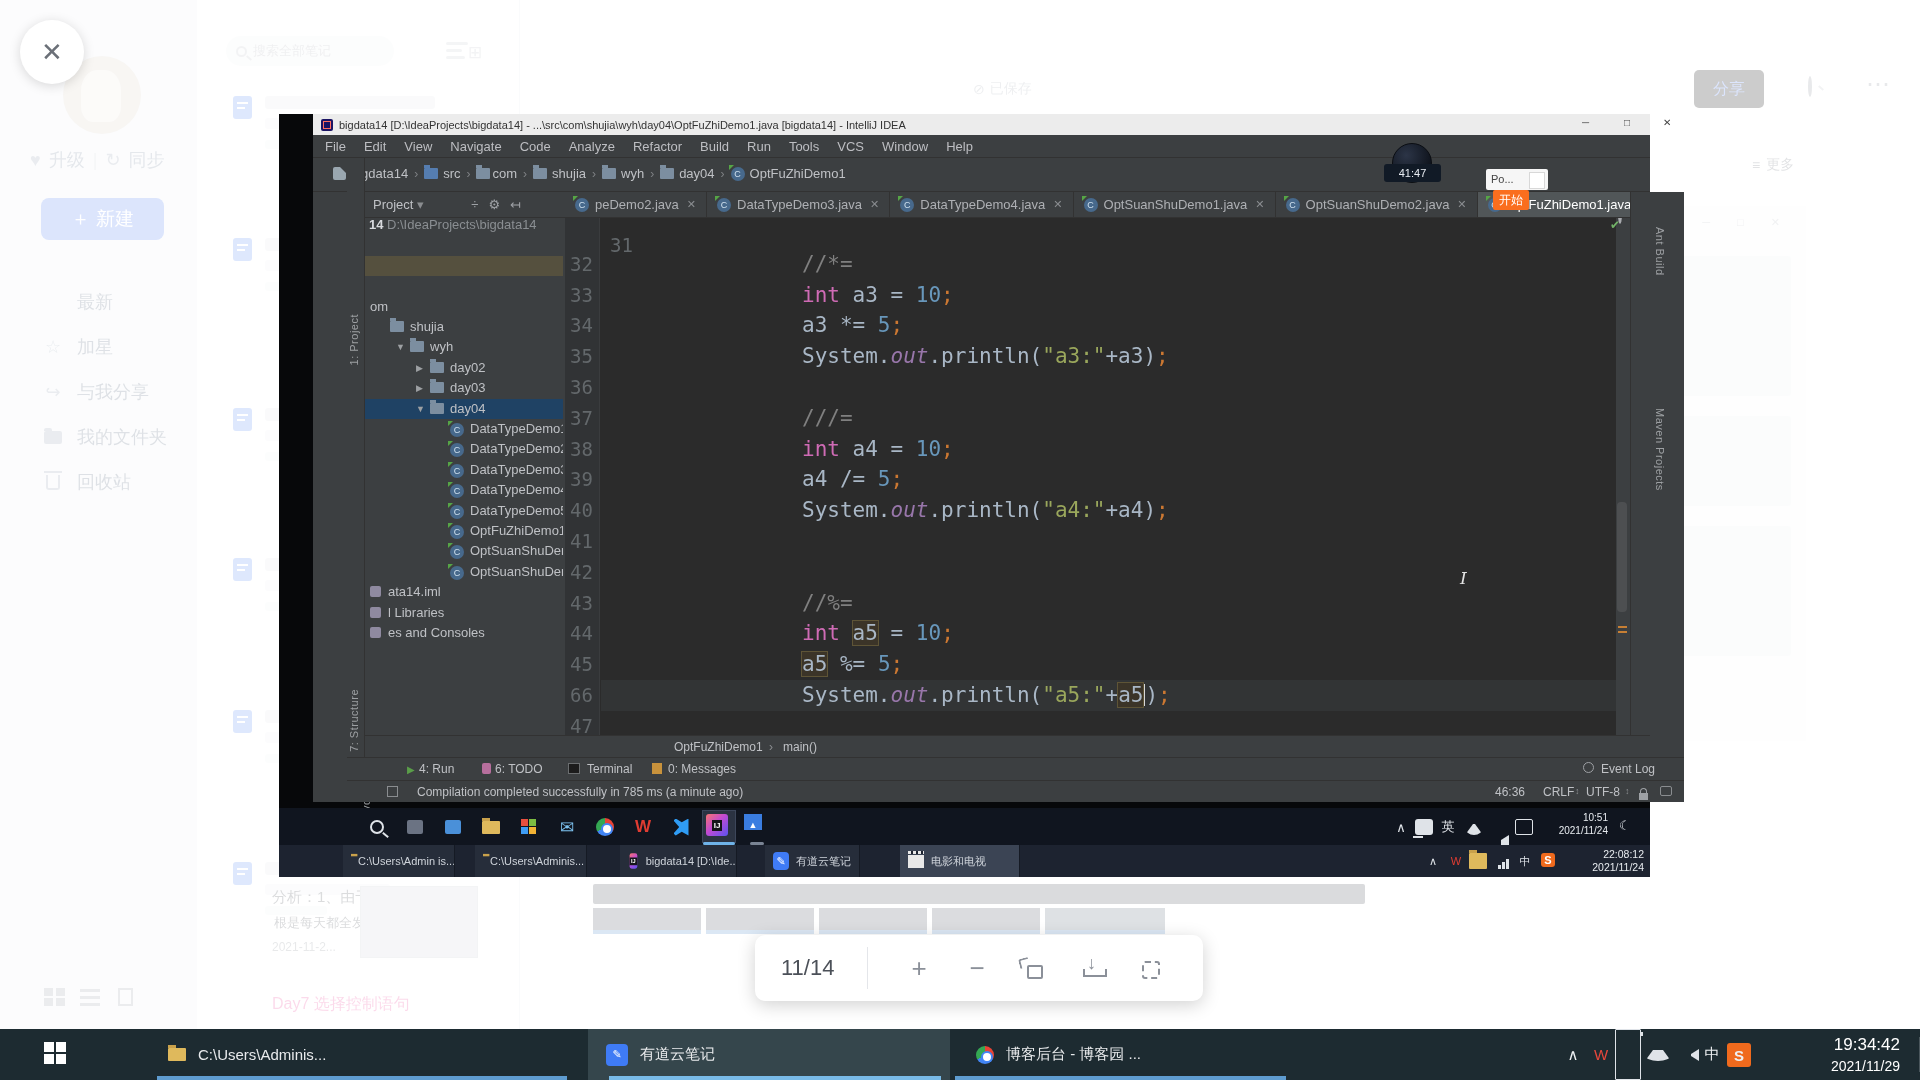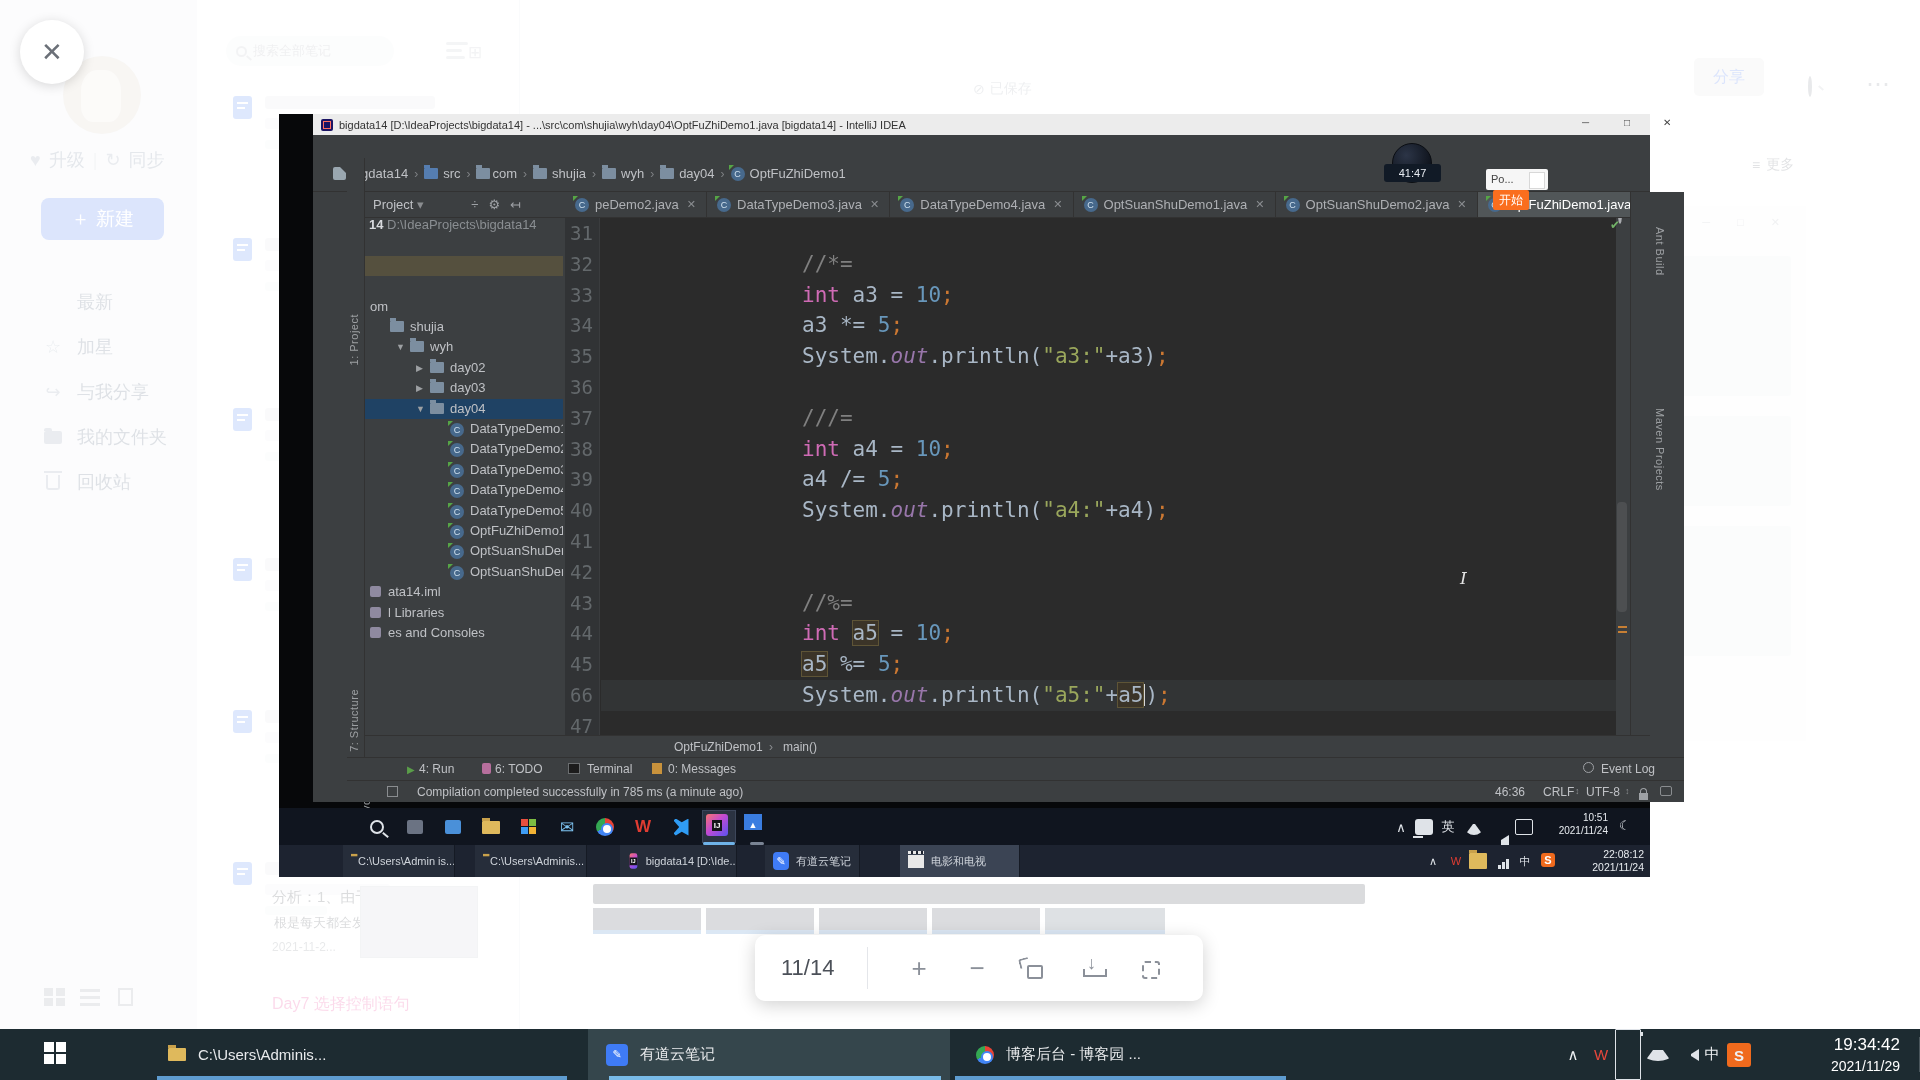--- a/index.html
+++ b/index.html
@@ -29,21 +29,21 @@
 .noteitem .doc{position:absolute;left:36px;top:10px;width:19px;height:23px;background:#5b8df5;border-radius:3px}
 .noteitem .doc:before{content:"";position:absolute;left:4px;top:6px;width:11px;height:2px;background:#fff}
 .noteitem .doc:after{content:"";position:absolute;left:4px;top:11px;width:8px;height:2px;background:#fff}
 .noteitem .b1{position:absolute;left:68px;top:10px;width:170px;height:13px;background:#e4e7eb;border-radius:3px}
 .noteitem .b2{position:absolute;left:68px;top:32px;width:125px;height:11px;background:#edeff2;border-radius:3px}
 .noteitem .b3{position:absolute;left:68px;top:54px;width:62px;height:9px;background:#f1f3f5;border-radius:3px}
 .outline-ic{left:446px;top:42px;width:22px;height:18px}
 .outline-ic i{position:absolute;height:3px;background:#c8ccd2;border-radius:2px}
 .ntitle{left:563px;top:68px;font-size:30px;color:#3a3f47;font-weight:bold}
 .saved{left:973px;top:80px;font-size:14px;color:#aab0b8;display:flex;gap:5px;align-items:center}
-.sharebtn{left:1694px;top:58px;width:70px;height:38px;background:#e5e5e5;color:#4f7cf0;font-size:16px;border-radius:5px;display:flex;align-items:center;justify-content:center}
+.sharebtn{left:1694px;top:70px;width:70px;height:38px;background:#000000;color:#4f7cf0;font-size:16px;border-radius:5px;display:flex;align-items:center;justify-content:center}
 .docfind{left:1808px;top:78px}
 .moredots{left:1866px;top:70px;font-size:24px;color:#8b919a}
 .moretools{left:1752px;top:156px;font-size:14px;color:#6d737c;display:flex;gap:6px;align-items:center}
 .rfrag{left:1656px;top:206px;width:150px;height:535px;background:#f7f8f9;border-left:1px solid #e3e5e8}
 .rfrag .wc{position:absolute;top:10px;right:14px;color:#b6bac0;font-size:11px;letter-spacing:12px}
 .rfrag .bar{position:absolute;left:16px;width:118px;background:#eceef1;border-radius:3px}
 .dupbar{left:593px;top:884px;width:772px;height:20px;background:#454c57;border-radius:2px}
 .dupbtn{top:908px;height:26px;background:#4b5360;border-bottom:4px solid #4c86c8}
 .dimtxt{color:#4a4f57}
 .thumb{left:360px;top:886px;width:118px;height:72px;background:#cfd3d9;border:1px solid #c0c5cc}
@@ -339,20 +339,35 @@
 
 <div id="shot" class="a">
   <div class="a idea">
     <div class="a titlebar">
       <span class="applogo"></span>
       <span>bigdata14 [D:\IdeaProjects\bigdata14] - ...\src\com\shujia\wyh\day04\OptFuZhiDemo1.java [bigdata14] - IntelliJ IDEA</span>
       <span class="wbtn" style="left:1269px">─</span>
       <span class="wbtn" style="left:1311px">□</span>
       <span class="wbtn" style="left:1350px">✕</span>
     </div>
+    <div class="a menubar" id="menubar">
+        <span>File</span>
+        <span>Edit</span>
+        <span>View</span>
+        <span>Navigate</span>
+        <span>Code</span>
+        <span>Analyze</span>
+        <span>Refactor</span>
+        <span>Build</span>
+        <span>Run</span>
+        <span>Tools</span>
+        <span>VCS</span>
+        <span>Window</span>
+        <span>Help</span>
+      </div>
     <div class="a navbar">
       <div class="crumbs" id="crumbs">
           <span style="display: flex; align-items: center; gap: 5px;">
             <span class="ic-proj"></span>
             <span>bigdata14</span>
           </span>
           <span class="sep">›</span>
           <span style="display: flex; align-items: center; gap: 5px;">
             <span class="ic-fold blue"></span>
             <span>src</span>
@@ -517,21 +532,21 @@
         </div>
         <div class="trow" style="top: 405px;">
           <span class="fico" style="left: 5px; width: 11px; height: 11px; background: rgb(143, 138, 160); border-radius: 2px;"></span>
           <span class="lab" style="left: 23px;">es and Consoles</span>
         </div>
       </div>
     <div class="a editor">
       <div class="gutter"></div>
       <div class="curline" id="curline" style="top: 462px;"></div>
       <div id="gutnums">
-          <div class="lnum" style="top: 4px;">31</div>
+          <div class="lnum" style="top: 16px; margin-left: 40px;">31</div>
           <div class="lnum" style="top: 34.8px;">32</div>
           <div class="lnum" style="top: 65.6px;">33</div>
           <div class="lnum" style="top: 96.4px;">34</div>
           <div class="lnum" style="top: 127.2px;">35</div>
           <div class="lnum" style="top: 158px;">36</div>
           <div class="lnum" style="top: 188.8px;">37</div>
           <div class="lnum" style="top: 219.6px;">38</div>
           <div class="lnum" style="top: 250.4px;">39</div>
           <div class="lnum" style="top: 281.2px;">40</div>
           <div class="lnum" style="top: 312px;">41</div>

